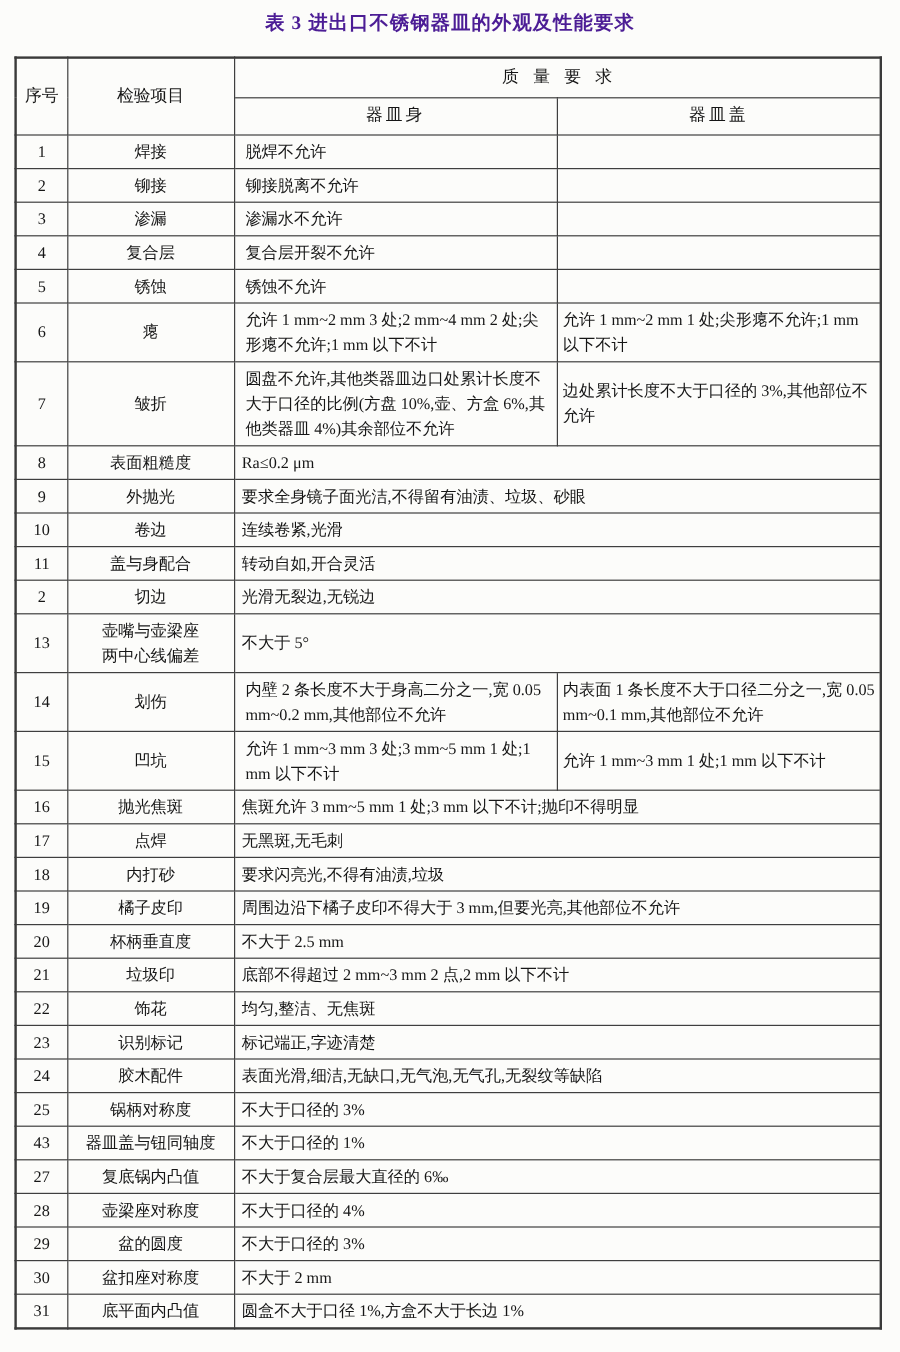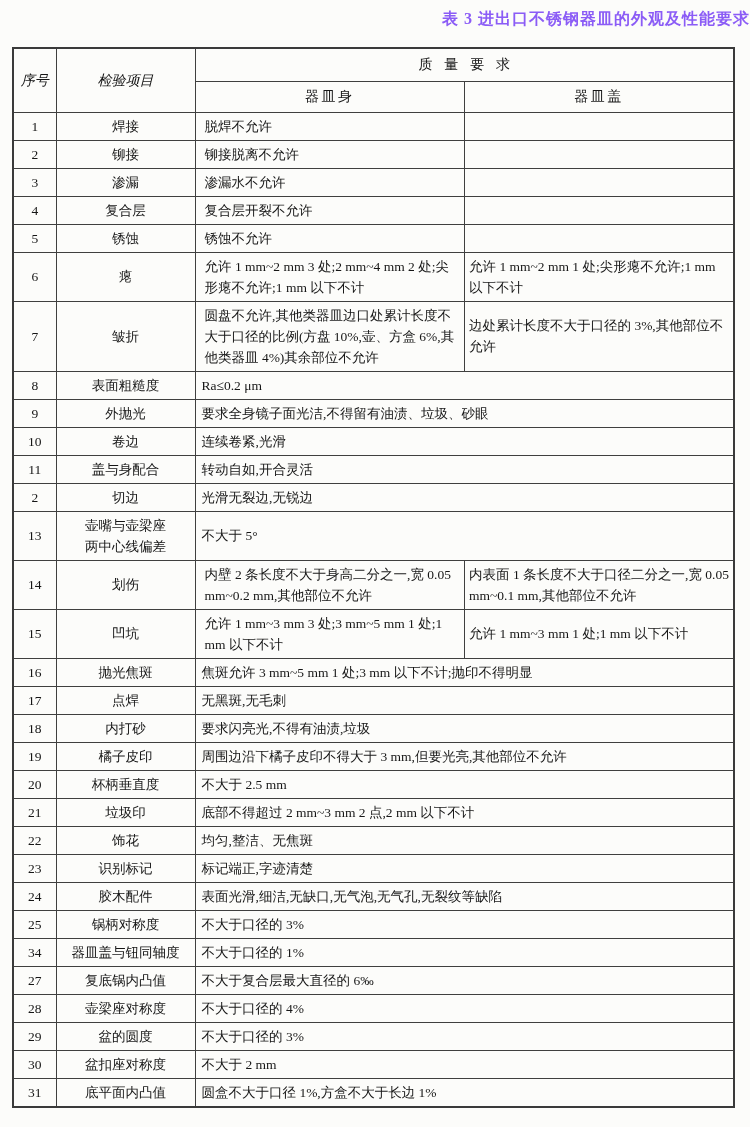--- a/index.html
+++ b/index.html
@@ -7,47 +7,47 @@
   .page {
     width: 750px;
     height: 1127px;
     background: #fcfcfa;
     font-family: "Liberation Serif", "DejaVu Serif", serif;
     color: #141414;
     position: relative;
     overflow: hidden;
   }
   .doc-title {
-    text-align: right;
+    text-align: center;
     font-weight: bold;
     font-size: 16px;
     letter-spacing: 1px;
     padding-top: 9px;
     margin-bottom: 17px;
-    color: #8b5cf6;
+    color: #4c1d95;
   }
   table.spec-table {
     border-collapse: collapse;
     table-layout: fixed;
     width: 723px;
     margin-left: 12px;
     border: 2px solid #3a3a3a;
     font-size: 13.5px;
   }
   .spec-table th, .spec-table td {
     border: 1px solid #3f3f3f;
     vertical-align: middle;
     line-height: 21px;
     color: #161616;
     font-weight: normal;
   }
   .spec-table thead th { text-align: center; }
   th.h-quality { height: 33px; letter-spacing: 0.85em; text-indent: 0.85em; font-size: 14px; }
   th.h-sub { height: 31px; letter-spacing: 0.18em; font-size: 14px; margin-top: 20px; }
-  th.h-no, th.h-item { font-size: 14px; font-style: italic; }
+  th.h-no, th.h-item { font-size: 14px; }
   .c-no    { width: 43px;  text-align: center; padding: 3px 2px; }
   .c-item  { width: 139px; text-align: center; padding: 3px 13px; white-space: pre-line; }
   .c-body  { width: 284px; text-align: left; padding: 3px 9px; }
   .c-lid   { width: 257px; text-align: left; padding: 3px 4px; }
   .c-req-span { text-align: left; padding: 3px 6px; }
 </style>
 </head>
 <body>
 
 <div class="page">
@@ -195,21 +195,21 @@
           <td class="c-no">24</td>
           <td class="c-item">胶木配件</td>
           <td class="c-req-span" colspan="2">表面光滑,细洁,无缺口,无气泡,无气孔,无裂纹等缺陷</td>
         </tr>
         <tr>
           <td class="c-no">25</td>
           <td class="c-item">锅柄对称度</td>
           <td class="c-req-span" colspan="2">不大于口径的 3%</td>
         </tr>
         <tr>
-          <td class="c-no">34</td>
+          <td class="c-no">43</td>
           <td class="c-item">器皿盖与钮同轴度</td>
           <td class="c-req-span" colspan="2">不大于口径的 1%</td>
         </tr>
         <tr>
           <td class="c-no">27</td>
           <td class="c-item">复底锅内凸值</td>
           <td class="c-req-span" colspan="2">不大于复合层最大直径的 6‰</td>
         </tr>
         <tr>
           <td class="c-no">28</td>

